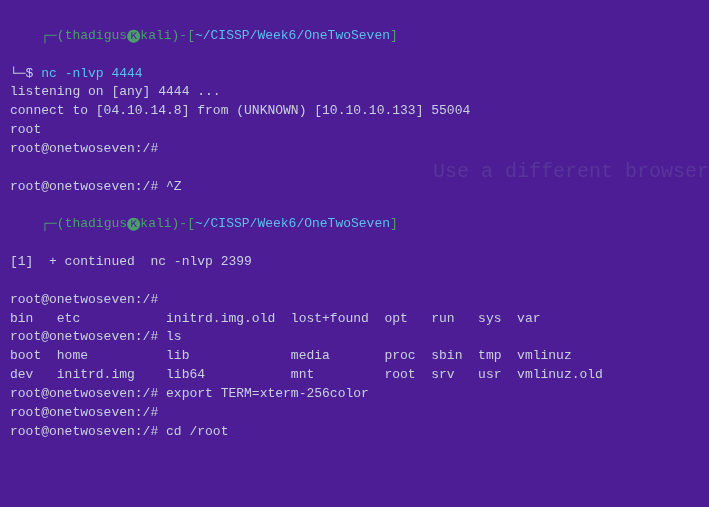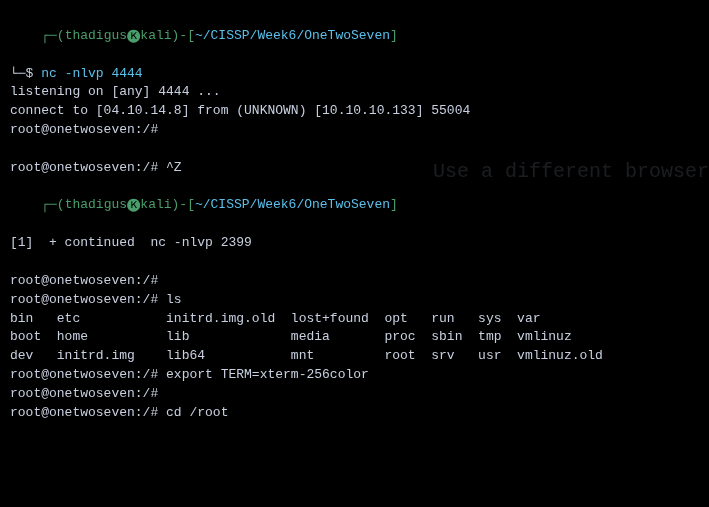--- a/index.html
+++ b/index.html
@@ -7,21 +7,21 @@
       width: 709px;
       height: 507px;
       background-color: #1a1f2e;
       font-family: 'Courier New', Courier, monospace;
       font-size: 13px;
       overflow: hidden;
     }
     .terminal {
       width: 100%;
       height: 100%;
-      background-color: #000000;
+      background-color: #4c1d95;
       padding: 8px 10px;
       color: #c8d0e0;
       line-height: 1.45;
     }
     .line {
       display: block;
       white-space: pre;
     }
     .bracket { color: #4a9e6b; }
     .username { color: #4a9e6b; }
@@ -51,32 +51,33 @@
 <body>
 
 <div class="terminal">
 
   <span class="line">
     <span class="bracket">┌</span><span class="bracket">─</span><span class="bracket">(</span><span class="username">thadigus</span><span class="at">🅚</span><span class="hostname">kali</span><span class="bracket">)-[</span><span class="path">~/CISSP/Week6/OneTwoSeven</span><span class="bracket">]</span>
   </span>
   <span class="line"><span class="dollar">└─<span style="color:#c8d0e0;">$</span> </span><span class="cmd-nc">nc -nlvp 4444</span></span>
   <span class="line"><span class="normal">listening on [any] 4444 ...</span></span>
   <span class="line"><span class="normal">connect to [04.10.14.8] from (UNKNOWN) [10.10.10.133] 55004</span></span>
+  <span class="line"><span class="normal">root</span></span>
   <span class="line"><span class="normal">root@onetwoseven:/#</span></span>
   <span class="line">&nbsp;</span>
   <span class="line"><span class="normal">root@onetwoseven:/# ^Z</span></span>
 
   <span class="line">
     <span class="bracket">┌</span><span class="bracket">─</span><span class="bracket">(</span><span class="username">thadigus</span><span class="at">🅚</span><span class="hostname">kali</span><span class="bracket">)-[</span><span class="path">~/CISSP/Week6/OneTwoSeven</span><span class="bracket">]</span>
   </span>
   <span class="line"><span class="normal">[1]  + continued  nc -nlvp 2399</span></span>
   <span class="line">&nbsp;</span>
   <span class="line"><span class="normal">root@onetwoseven:/#</span></span>
+  <span class="line"><span class="normal">bin   etc           initrd.img.old  lost+found  opt   run   sys  var</span></span>
   <span class="line"><span class="normal">root@onetwoseven:/# ls</span></span>
-  <span class="line"><span class="normal">bin   etc           initrd.img.old  lost+found  opt   run   sys  var</span></span>
   <span class="line"><span class="normal">boot  home          lib             media       proc  sbin  tmp  vmlinuz</span></span>
   <span class="line"><span class="normal">dev   initrd.img    lib64           mnt         root  srv   usr  vmlinuz.old</span></span>
   <span class="line"><span class="normal">root@onetwoseven:/# export TERM=xterm-256color</span></span>
   <span class="line"><span class="normal">root@onetwoseven:/#</span></span>
   <span class="line"><span class="normal">root@onetwoseven:/# cd /root</span></span>
 
 </div>
 
 <div class="watermark">Use a different browser</div>
 

